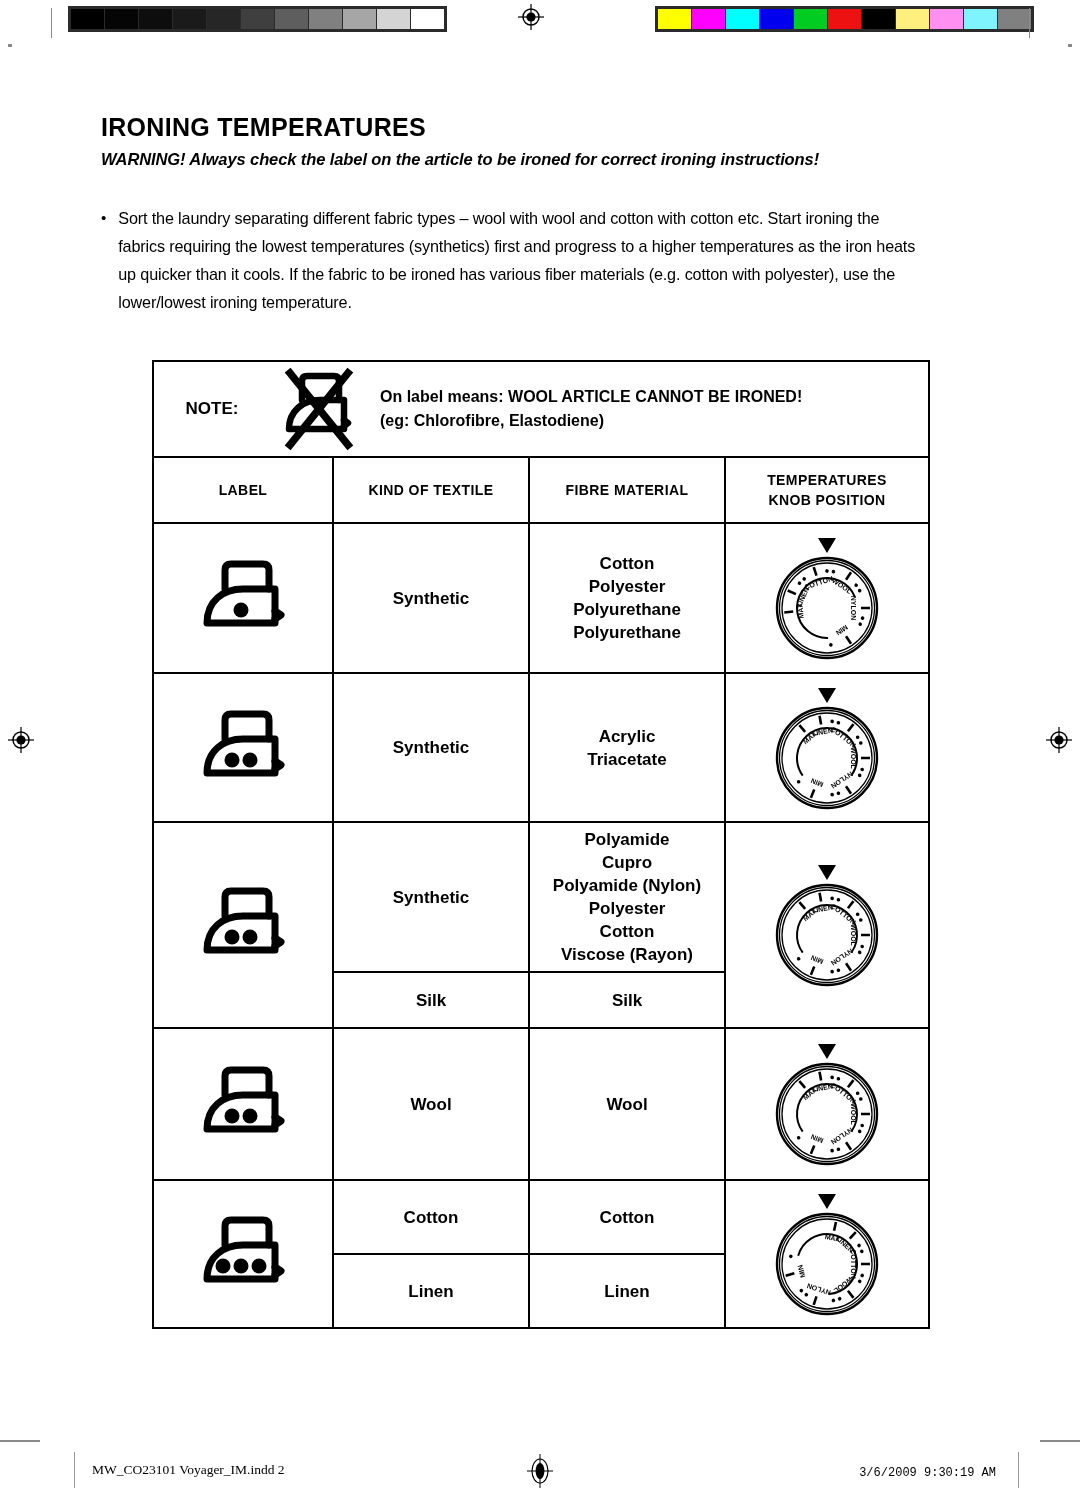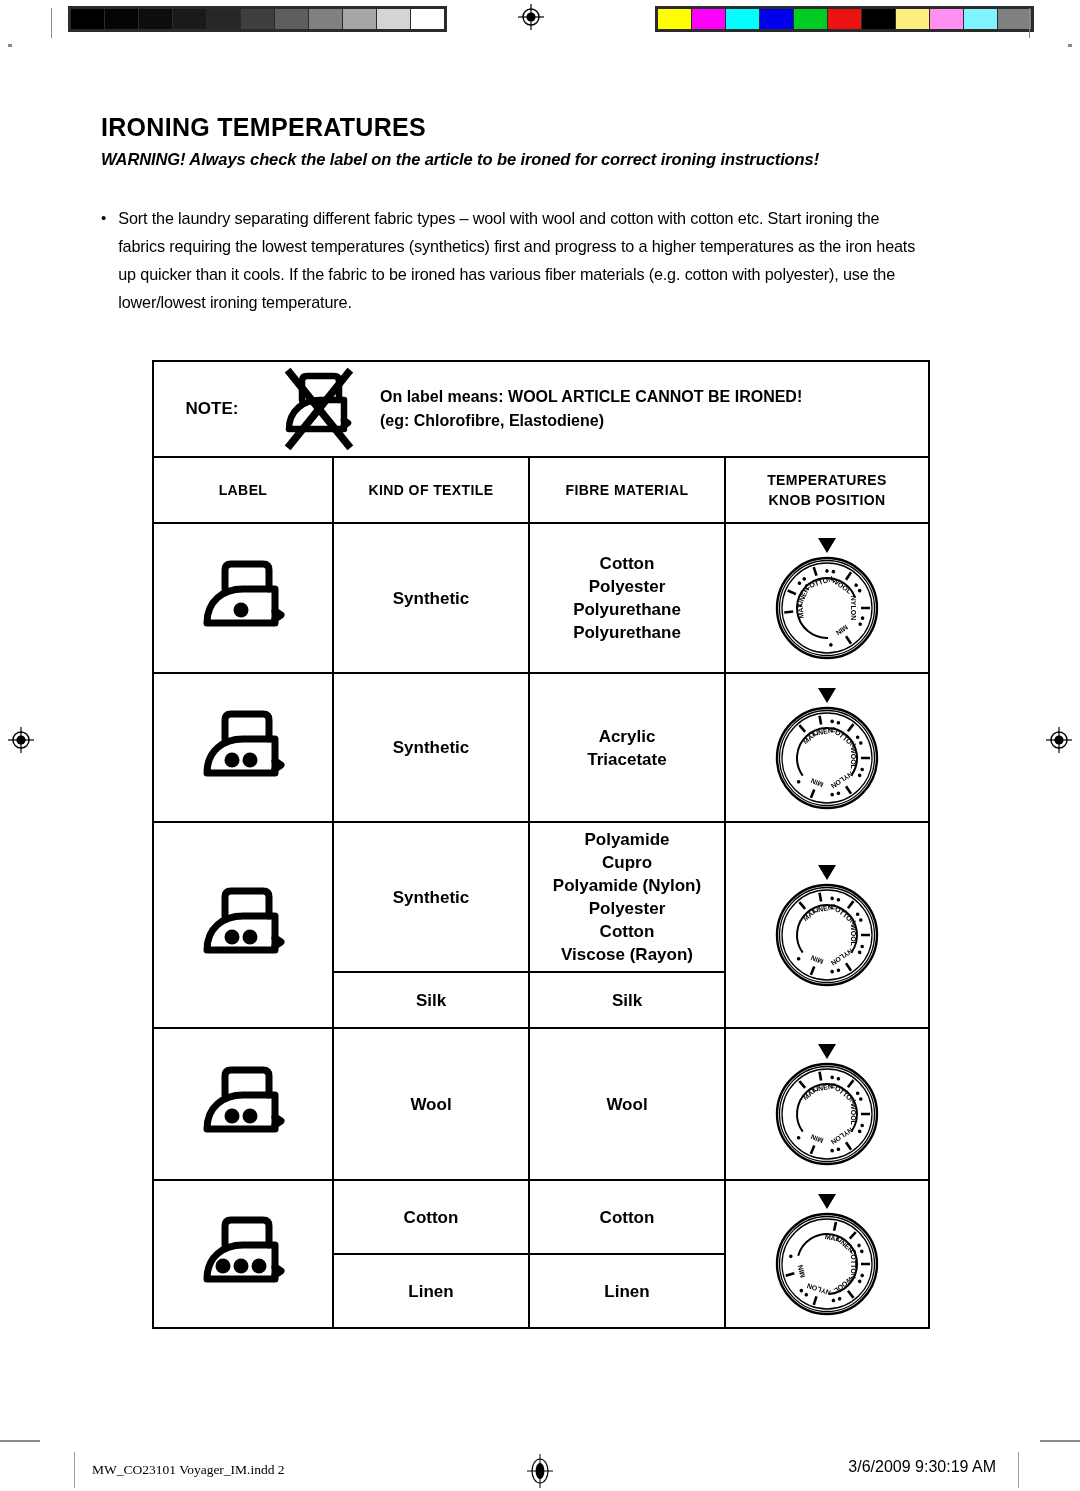--- a/index.html
+++ b/index.html
@@ -218,23 +218,23 @@
   .footer-left {
     position: absolute;
     left: 92px;
     top: 20px;
     font-family: "Liberation Serif", serif;
     font-size: 13.5px;
   }
   .footer-right {
     position: absolute;
     right: 84px;
-    top: 16px;
-    font-family: Liberation Sans, sans-serif;
-    font-size: 16px;
+    top: 24px;
+    font-family: Liberation Mono, monospace;
+    font-size: 12px;
   }
   .footer-mark {
     position: absolute;
     left: 527px;
     top: 12px;
     width: 26px;
     height: 34px;
   }
 </style>
 </head>

